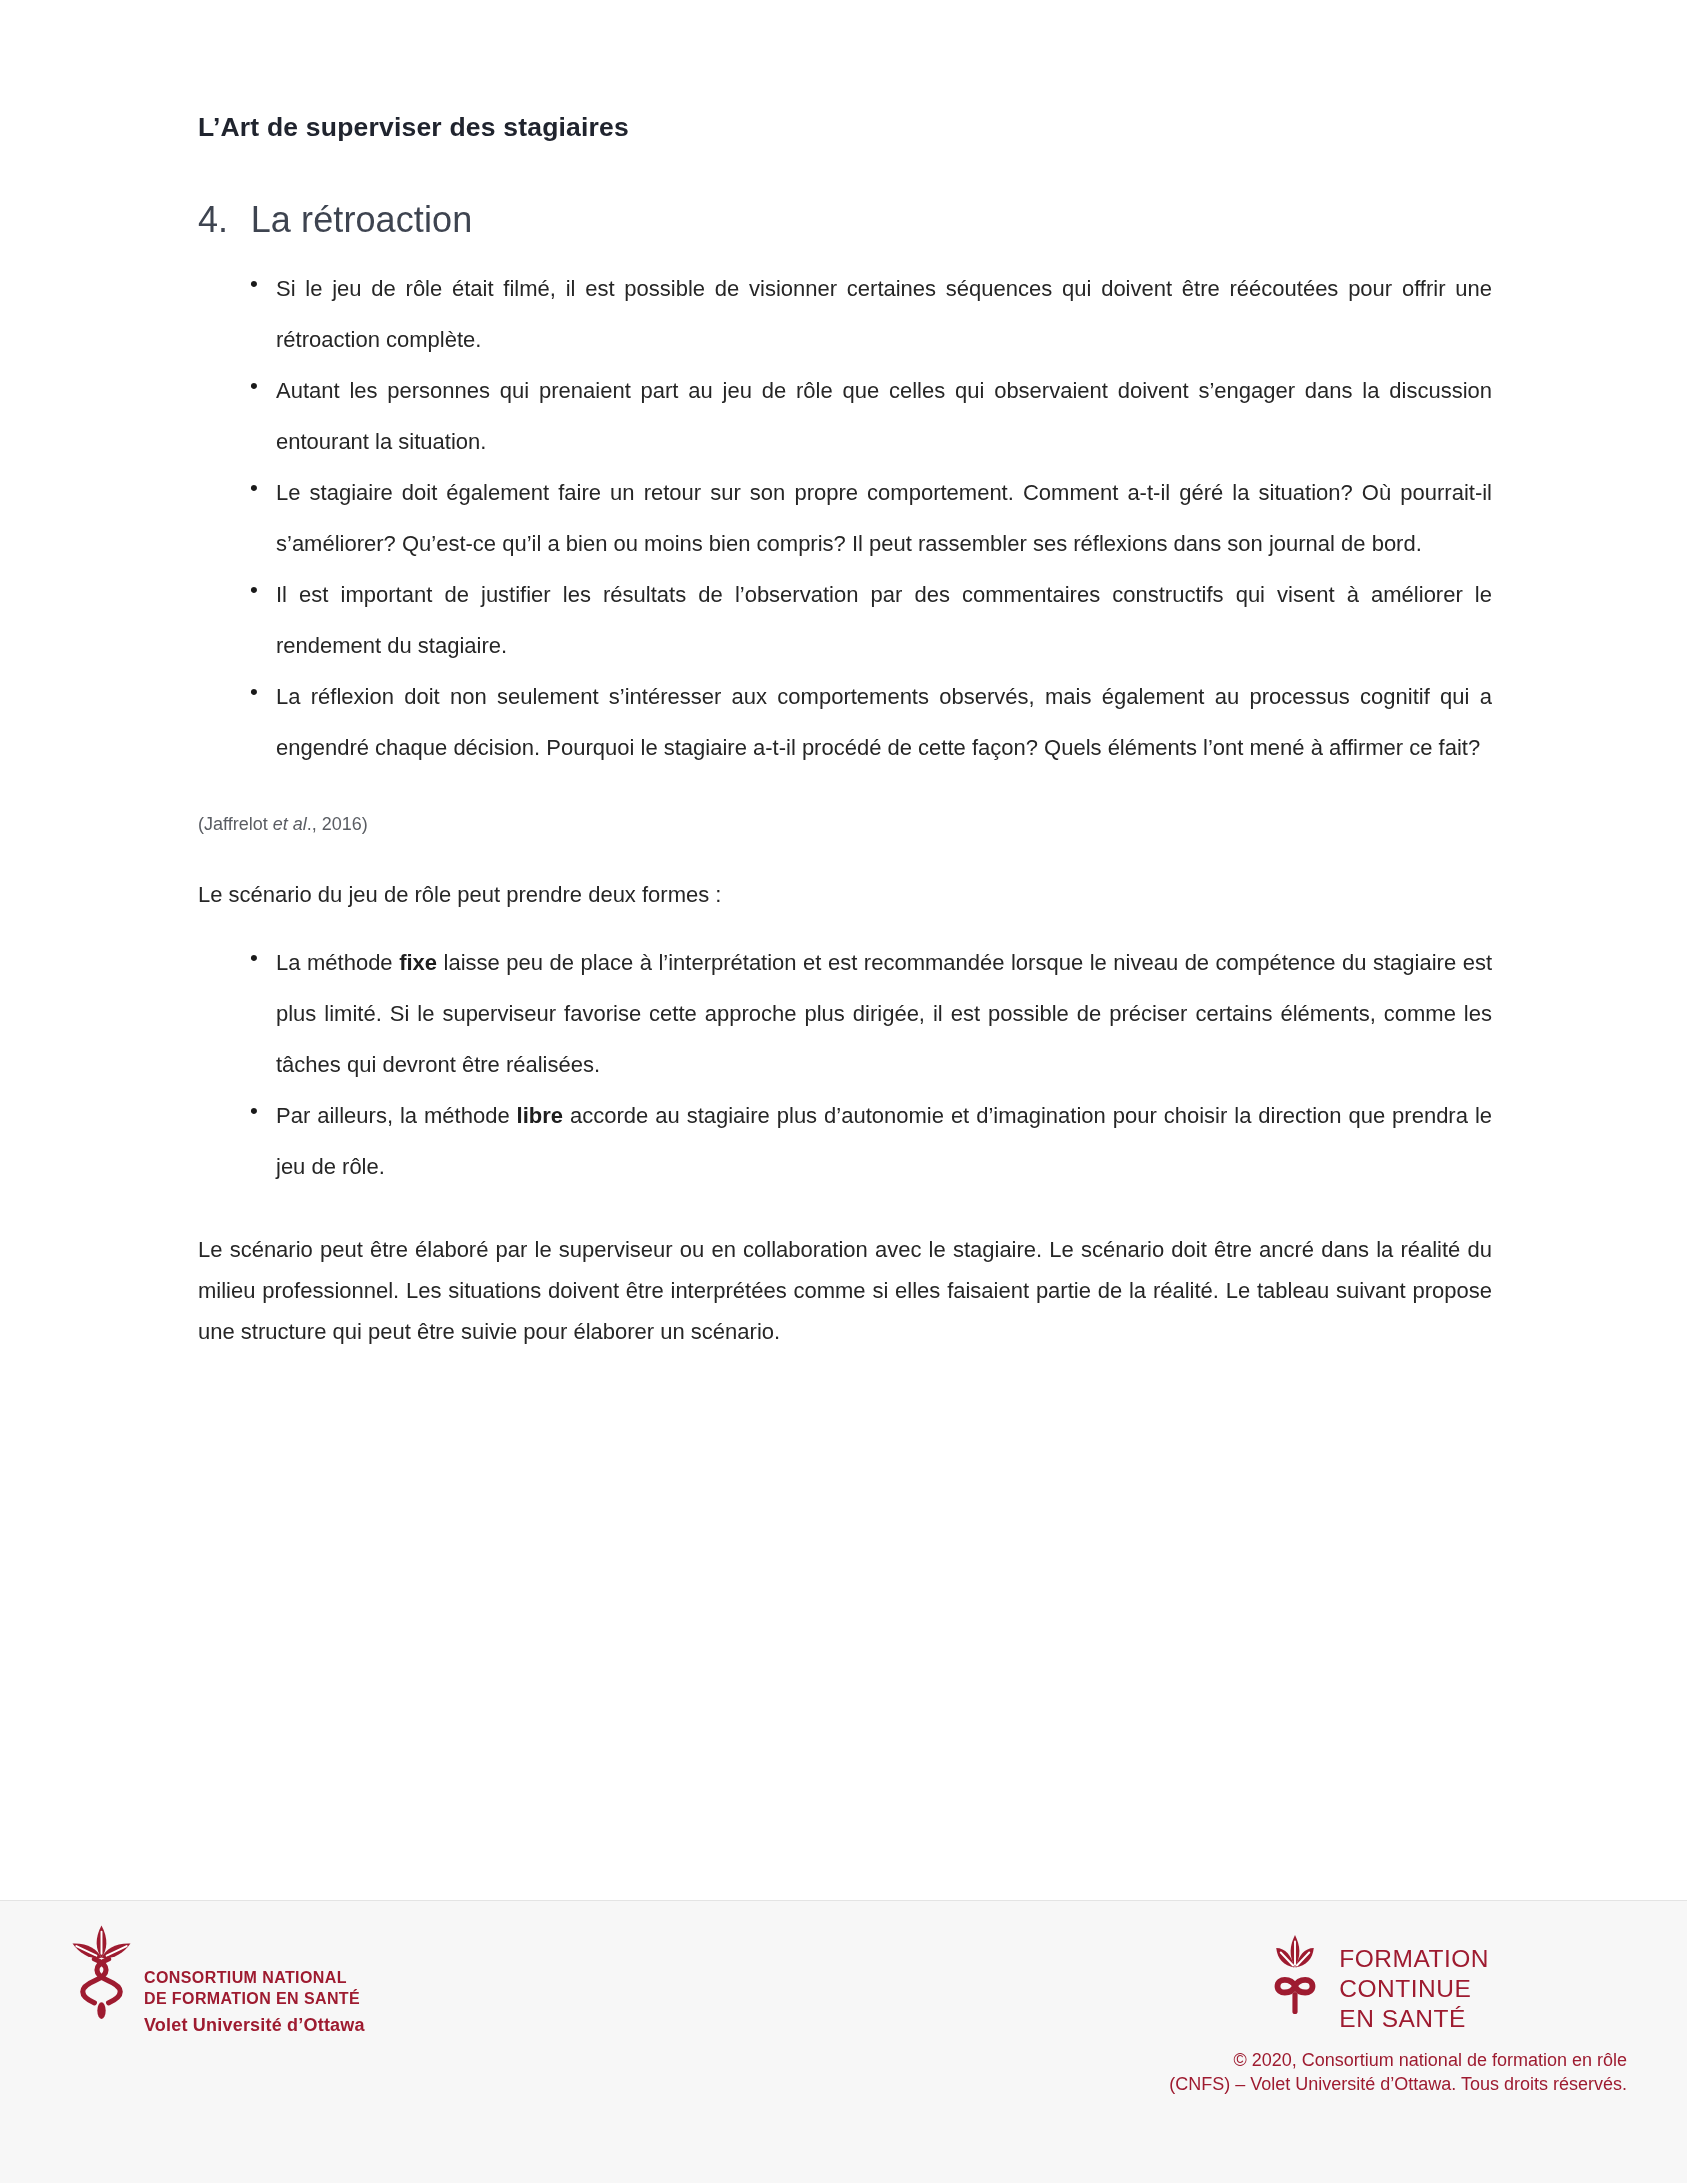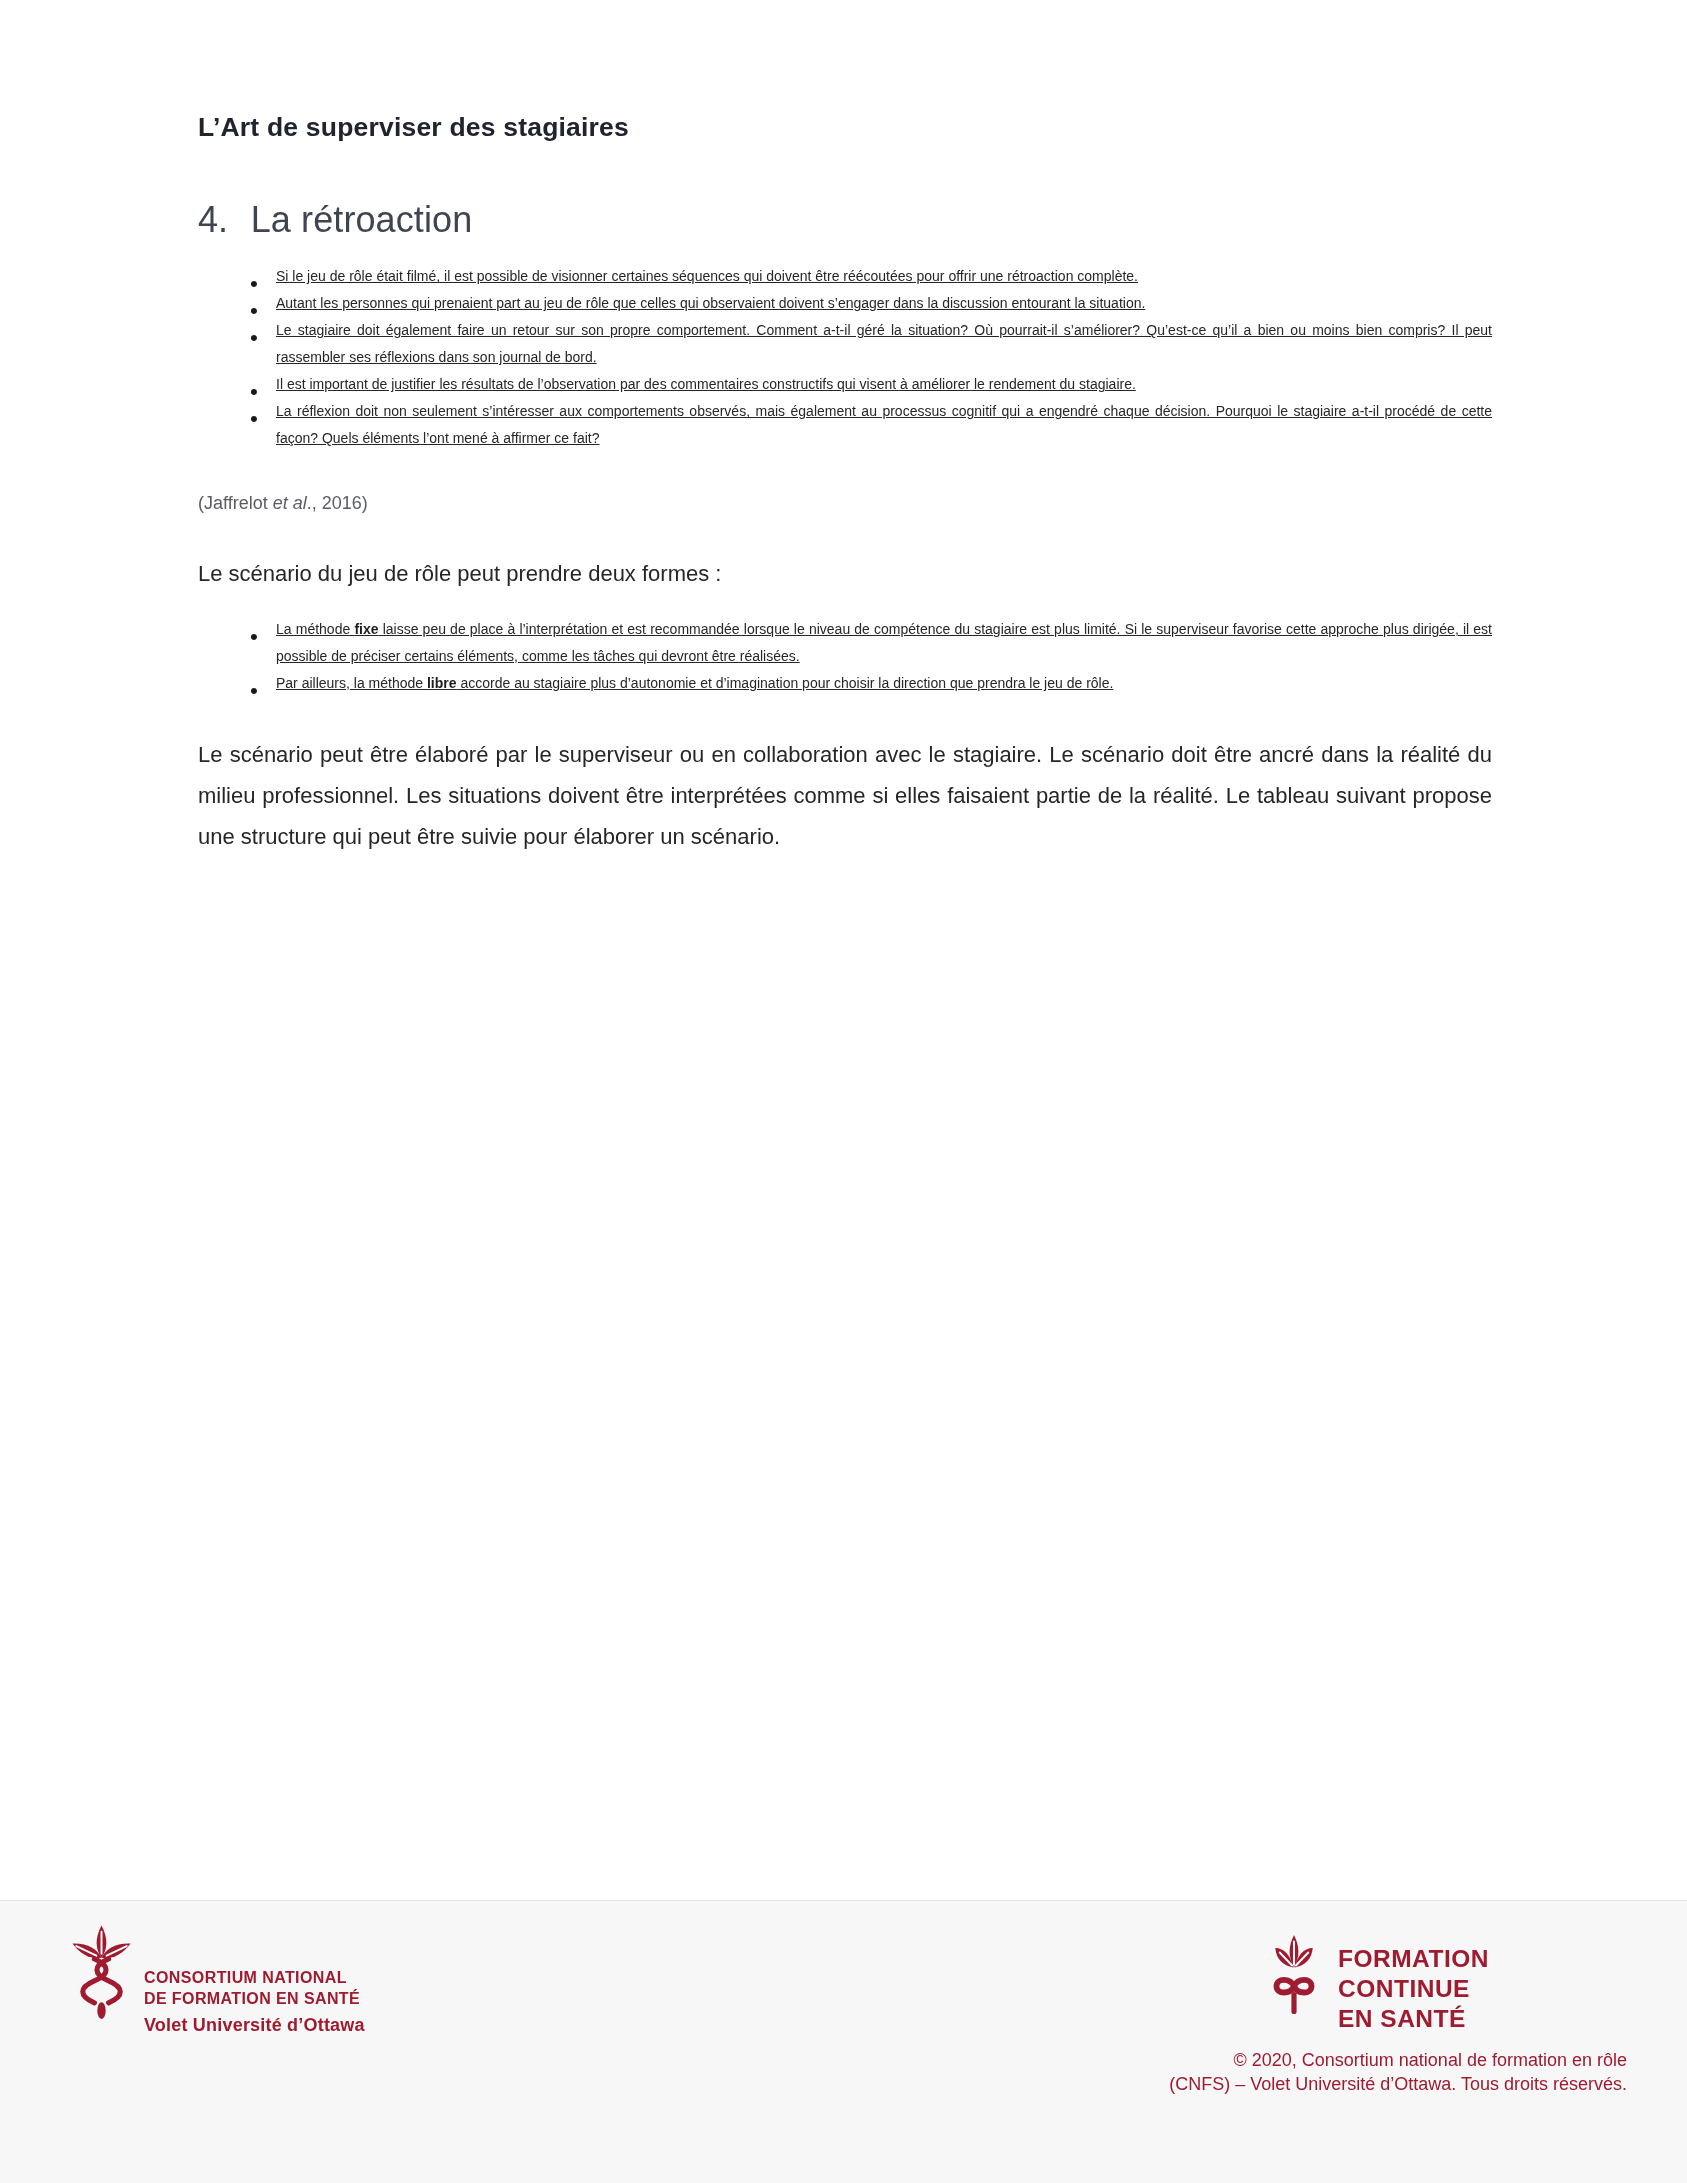--- a/index.html
+++ b/index.html
@@ -21,22 +21,22 @@
     margin-top:112px;font-size:26.5px;font-weight:700;color:var(--title-ink);
     letter-spacing:0.2px;line-height:1.15;
   }
   .section-heading{
     margin:57px 0 0 0;font-size:36px;font-weight:400;color:var(--heading-ink);
     line-height:1.15;letter-spacing:0.1px;
   }
   .section-heading .num{display:inline-block;margin-right:22.5px;}
   ul.bullets{list-style:none;margin:22.5px 0 0 0;padding:0;}
   ul.bullets li{
-    position:relative;padding-left:78px;font-size:14px;line-height:27px;
-    text-align:justify;color:var(--body-ink);text-decoration:underline;
+    position:relative;padding-left:78px;font-size:22px;line-height:51px;
+    text-align:justify;color:var(--body-ink);
   }
   ul.bullets li::before{
     content:"\2022";position:absolute;left:52px;top:0;
     font-size:22.5px;line-height:41px;color:#1a1a1a;
   }
   .citation{margin:40px 0 0 0;font-size:18px;color:var(--citation-ink);line-height:1.3;}
   .citation em{font-style:italic;}
   .intro{margin:37px 0 0 0;font-size:22px;line-height:41px;}
   .closing{margin:37px 0 0 0;font-size:22px;line-height:41px;text-align:justify;}
   b.term{font-weight:700;color:#1d1d1d;}
@@ -53,21 +53,21 @@
   .cnfs-volet{
     position:absolute;left:144px;top:114px;font-weight:700;color:var(--brand);
     font-size:18px;letter-spacing:0.2px;
   }
   .funding{
     position:absolute;left:64px;top:146px;color:var(--brand);
     font-size:19px;line-height:26px;
   }
   .fcs{position:absolute;right:198px;top:34px;display:flex;align-items:flex-start;}
   .fcs-text{
-    font-weight:700;color:var(--brand);font-size:24.5px;line-height:30px;
+    font-weight:400;color:var(--brand);font-size:24.5px;line-height:30px;
     letter-spacing:0.5px;margin-left:17px;padding-top:9.3px;white-space:nowrap;
   }
   .copyright{
     position:absolute;right:60px;top:147px;text-align:right;color:var(--brand);
     font-size:18px;line-height:24px;
   }
 </style>
 </head>
 <body>
 

